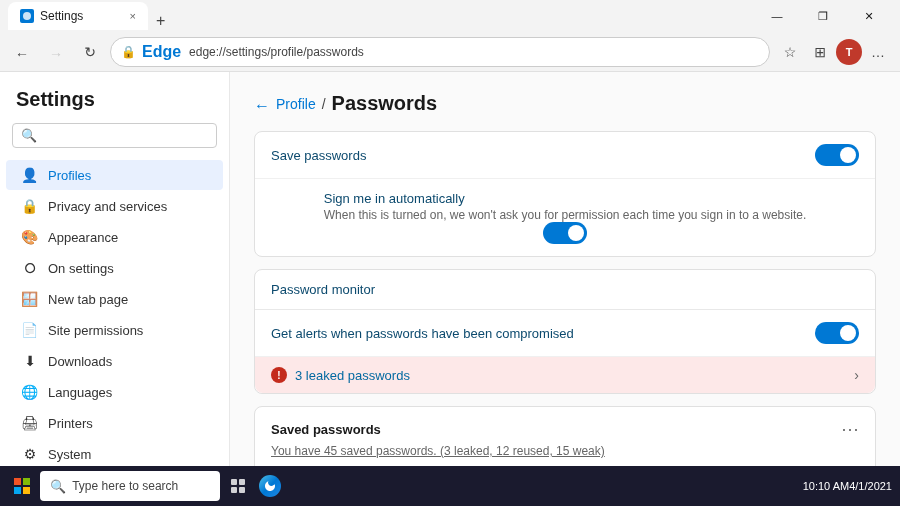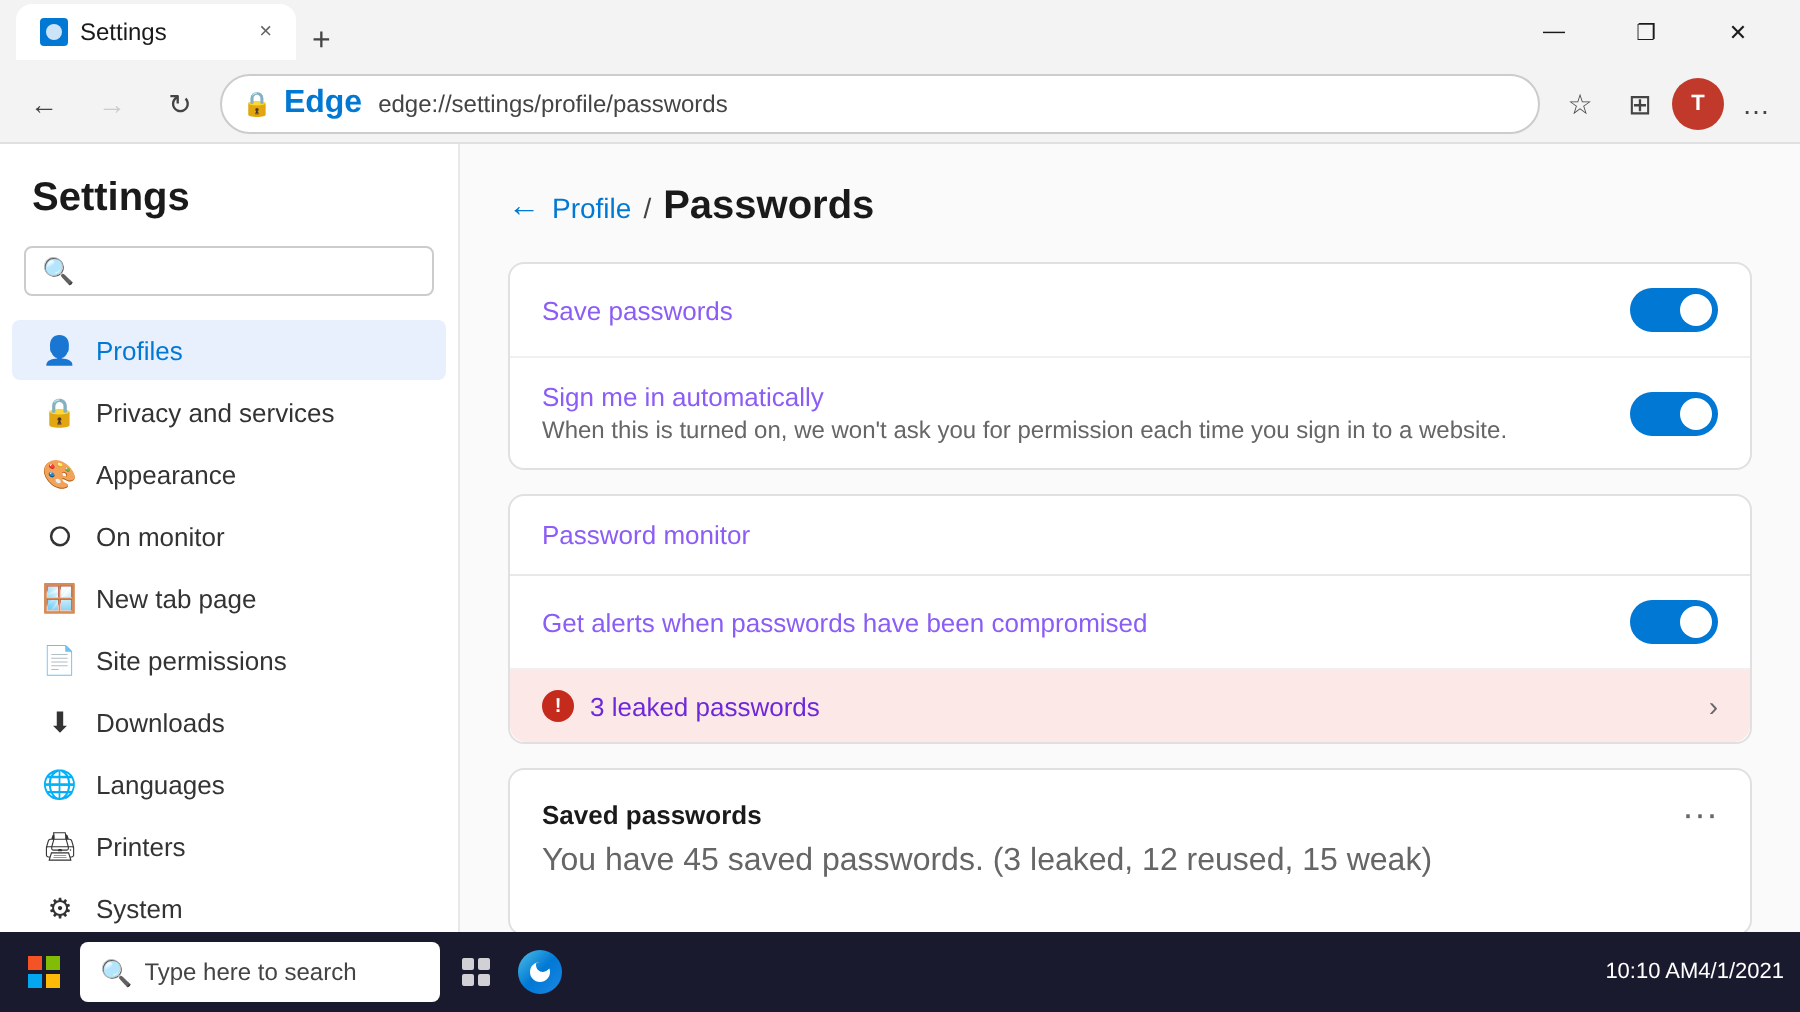--- a/index.html
+++ b/index.html
@@ -135,22 +135,22 @@
     .breadcrumb-current { color: #1a1a1a; font-weight: 600; font-size: 20px; }
 
     .section { background: #fff; border: 1px solid #e0e0e0; border-radius: 8px; margin-bottom: 12px; padding: 0; }
     .section-row {
       display: flex;
       align-items: center;
       justify-content: space-between;
       padding: 12px 16px;
       border-bottom: 1px solid #f0f0f0;
     }
-    .section-row:last-child { border-bottom: none; }
-    .section-label { font-size: 13px; font-weight: 500; color: #8b5cf6; }
+    .section-row:last-child { border-bottom: none; flex-direction: column; }
+    .section-label { font-size: 13px; font-weight: 500; color: #0c4a6e; }
     .section-sublabel { font-size: 12px; color: #666; margin-top: 2px; }
 
     
     .toggle {
       width: 44px; height: 22px; background: #0078d4; border-radius: 11px; position: relative; cursor: pointer; flex-shrink: 0;
     }
     .toggle::after {
       content: ''; position: absolute; right: 3px; top: 3px; width: 16px; height: 16px; background: #fff; border-radius: 50%;
     }
 
@@ -159,32 +159,32 @@
       display: flex;
       align-items: center;
       padding: 10px 16px;
       background: #fde8e8;
       border-radius: 0 0 8px 8px;
       cursor: pointer;
       justify-content: space-between;
     }
     .alert-left { display: flex; align-items: center; gap: 8px; }
     .alert-icon { width: 16px; height: 16px; background: #c42b1c; border-radius: 50%; display: flex; align-items: center; justify-content: center; color: #fff; font-size: 10px; font-weight: 700; }
-    .alert-text { font-size: 13px; color: #6d28d9; font-weight: 500; }
+    .alert-text { font-size: 13px; color: #0369a1; font-weight: 500; }
     .alert-chevron { color: #666; font-size: 14px; }
 
     
     .saved-header {
       display: flex;
       align-items: center;
       justify-content: space-between;
       padding: 12px 16px 4px 16px;
     }
     .saved-title { font-size: 13px; font-weight: 600; color: #1a1a1a; }
-    .saved-sub { font-size: 16px; color: #666; padding: 0 16px 10px 16px; }
+    .saved-sub { font-size: 12px; color: #666; padding: 0 16px 10px 16px; text-decoration: underline; }
     .more-btn { color: #666; font-size: 18px; cursor: pointer; }
 
     
     .controls-row {
       display: flex;
       align-items: center;
       padding: 8px 16px;
       gap: 12px;
       border-bottom: 1px solid #f0f0f0;
     }
@@ -265,21 +265,21 @@
     <div class="sidebar-item">
       <span class="sidebar-icon">🔒</span>
       <span>Privacy and services</span>
     </div>
     <div class="sidebar-item">
       <span class="sidebar-icon">🎨</span>
       <span>Appearance</span>
     </div>
     <div class="sidebar-item">
       <span class="sidebar-icon">⭘</span>
-      <span>On monitor</span>
+      <span>On settings</span>
     </div>
     <div class="sidebar-item">
       <span class="sidebar-icon">🪟</span>
       <span>New tab page</span>
     </div>
     <div class="sidebar-item">
       <span class="sidebar-icon">📄</span>
       <span>Site permissions</span>
     </div>
     <div class="sidebar-item">

